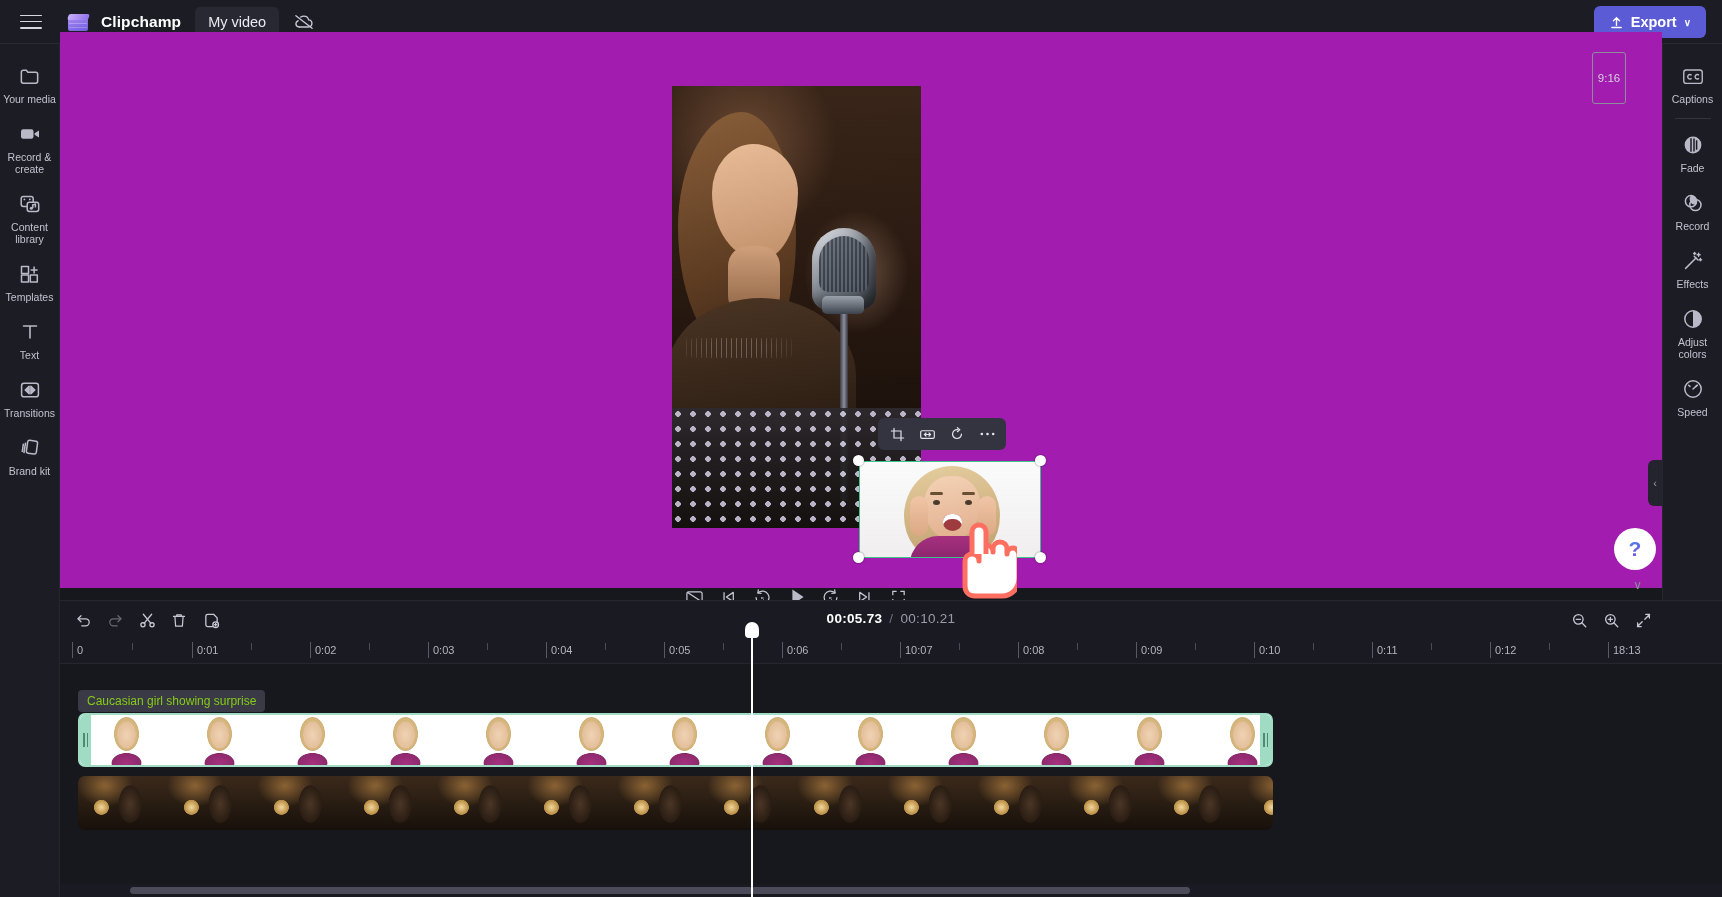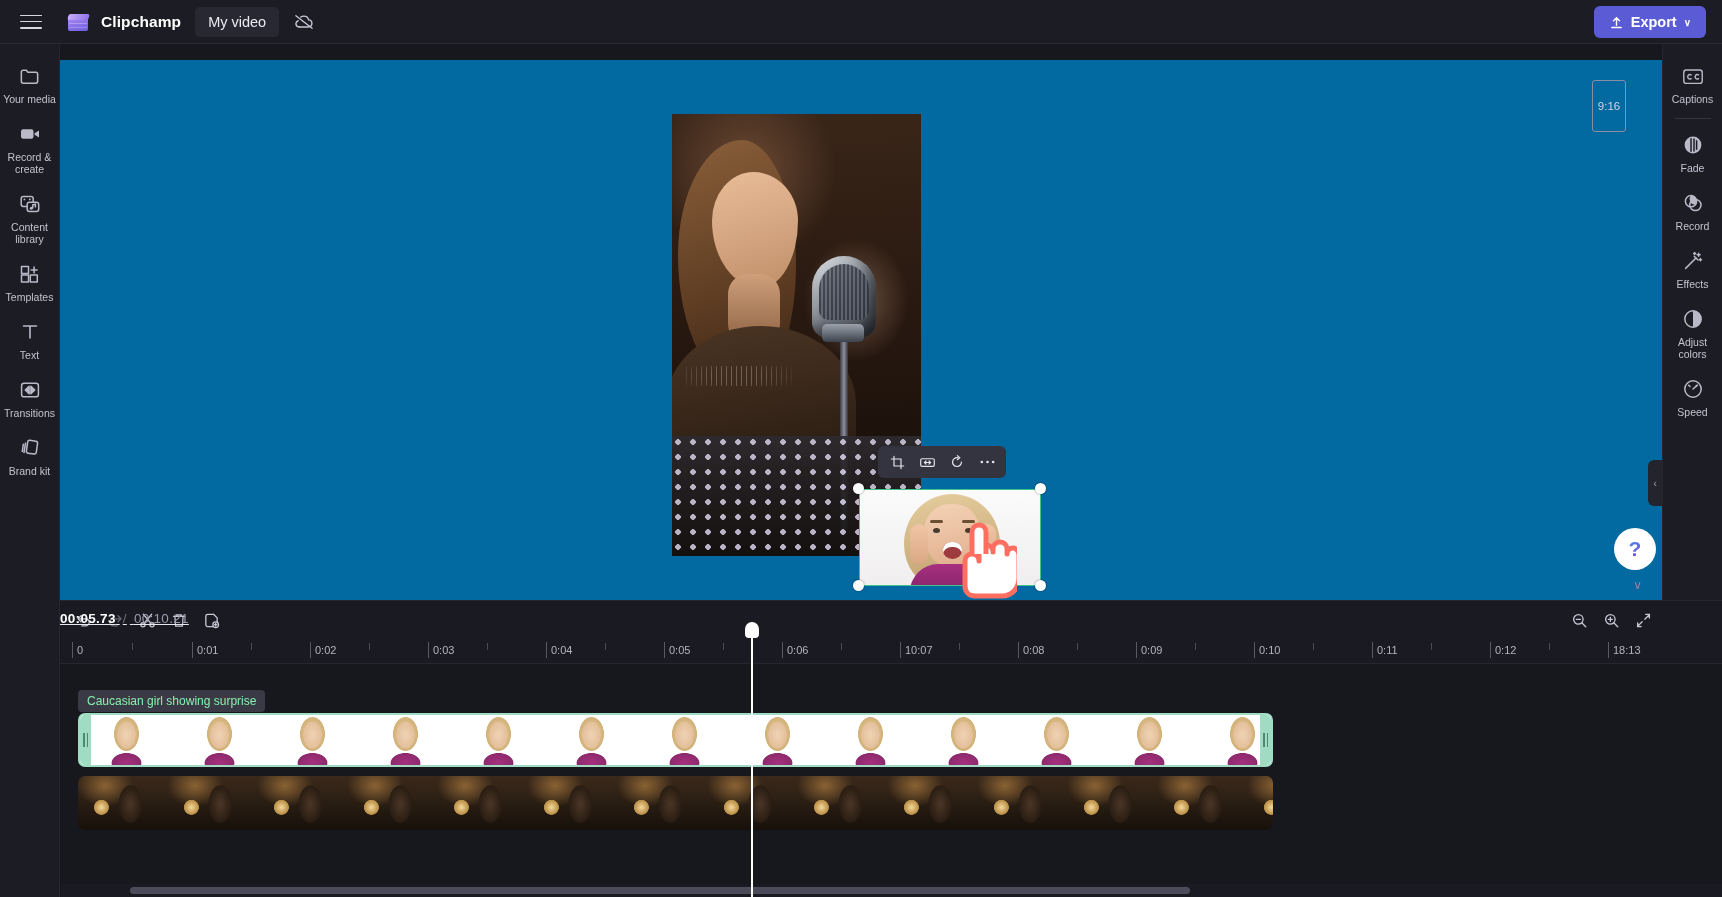--- a/index.html
+++ b/index.html
@@ -59,22 +59,22 @@
   
   .rightrail {
     position: absolute; right: 0; top: 44px; width: 60px; height: 853px;
     background: #1c1c25; border-left: 1px solid #26262f;
     display: flex; flex-direction: column; align-items: center; padding-top: 10px;
   }
   .rail-sep { width: 36px; height: 1px; background: #34343f; margin: 6px 0 4px; }
 
   
   .stage {
-    position: absolute; left: 60px; top: 60px; width: 1602px; height: 556px;
-    background: #0369a1;
+    position: absolute; left: 60px; top: 32px; width: 1602px; height: 556px;
+    background: #a21caf;
   }
   .ratio-badge {
     position: absolute; right: 36px; top: 20px; width: 34px; height: 52px;
     border: 1.4px solid #8d8da0; border-radius: 3px;
     display: flex; align-items: center; justify-content: center;
     font-size: 11.5px; color: #d3d3de; cursor: pointer;
   }
   .canvas {
     position: absolute; left: 612px; top: 54px; width: 249px; height: 442px;
     overflow: hidden; background: #000;
@@ -176,42 +176,42 @@
     -webkit-background-clip: text; background-clip: text; color: transparent; }
   .help-chev { position: absolute; right: 80px; top: 578px; color: #8b8b9c; font-size: 12px; cursor: pointer; }
 
   
   .tl-toolbar {
     position: absolute; left: 60px; top: 600px; width: 1662px; height: 38px;
     border-top: 1px solid #26262f; background: #1a1a22;
   }
   .tl-btn { position: absolute; top: 7px; width: 26px; height: 24px;
     display: flex; align-items: center; justify-content: center; color: #c6c6d4; cursor: pointer; }
-  .timecode { position: absolute; left: 0; right: 0; top: 10px; 
-    font-size: 13.5px; letter-spacing: .3px; text-decoration: underline; }
+  .timecode { position: absolute; left: 0; right: 0; top: 10px; text-align: center;
+    font-size: 13.5px; letter-spacing: .3px; }
   .timecode .cur { color: #fff; font-weight: bold; }
   .timecode .sep { color: #6f6f80; margin: 0 3px; }
   .timecode .tot { color: #9a9aab; }
 
   .ruler {
     position: absolute; left: 60px; top: 638px; width: 1662px; height: 26px;
     background: #1a1a22; border-bottom: 1px solid #26262f;
   }
   .rtick { position: absolute; top: 4px; }
   .rtick.maj { width: 1px; height: 16px; background: #595968; }
   .rtick.min { width: 1px; height: 7px; background: #4a4a58; top: 5px; }
   .rlab { position: absolute; top: 6px; font-size: 11px; color: #b4b4c2; }
 
   .tracks {
     position: absolute; left: 60px; top: 664px; width: 1662px; height: 233px;
     background: #17171e;
   }
   .clip-label {
     position: absolute; left: 18px; top: 26px; background: #3a3a46;
-    color: #86efac; font-size: 12px; padding: 4px 9px; border-radius: 4px; z-index: 4;
+    color: #84cc16; font-size: 12px; padding: 4px 9px; border-radius: 4px; z-index: 4;
   }
   .clip {
     position: absolute; border-radius: 7px; overflow: hidden; cursor: pointer;
   }
   .clip.video1 {
     left: 18px; top: 49px; width: 1195px; height: 54px;
     border: 2.4px solid #9fdcc3; background: #fff;
   }
   .clip.video2 {
     left: 18px; top: 112px; width: 1195px; height: 54px; background: #241a12;

